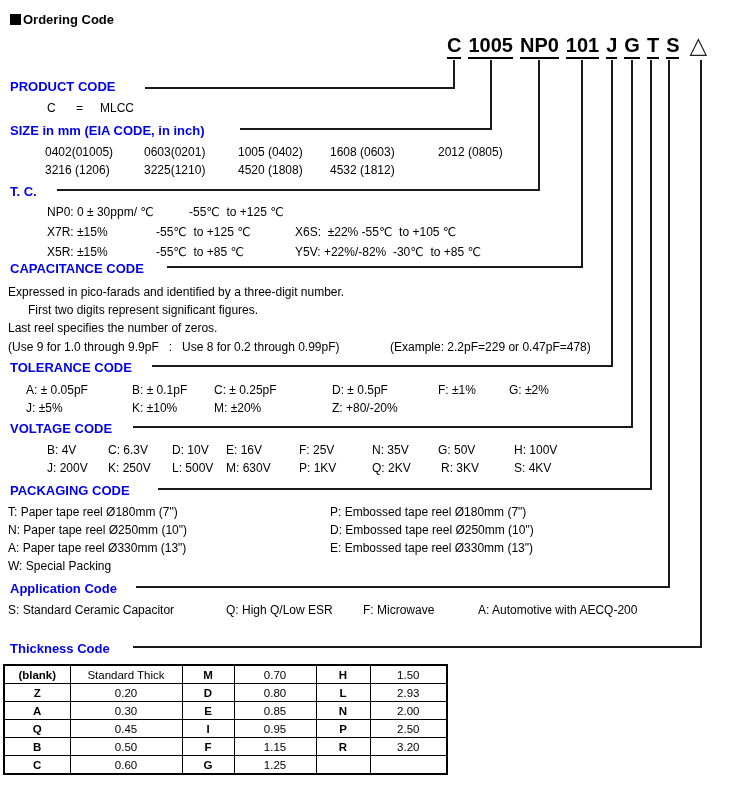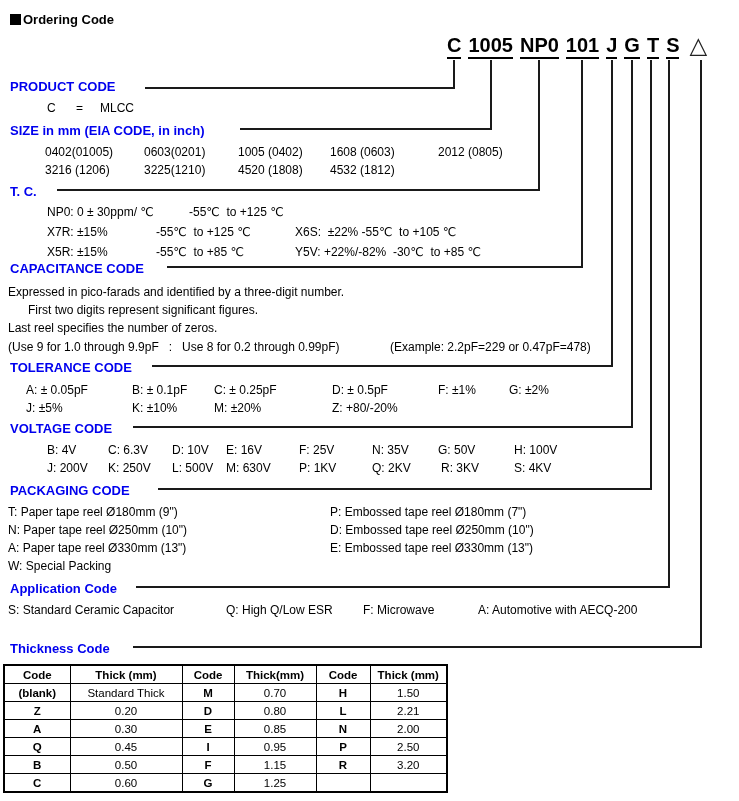--- a/index.html
+++ b/index.html
@@ -147,21 +147,21 @@
     <span style="left:172px;">L: 500V</span>
     <span style="left:226px;">M: 630V</span>
     <span style="left:299px;">P: 1KV</span>
     <span style="left:372px;">Q: 2KV</span>
     <span style="left:441px;">R: 3KV</span>
     <span style="left:514px;">S: 4KV</span>
   </div>
 
   <div class="hd" style="top:483px;">PACKAGING CODE</div>
   <div class="row" style="top:505px;">
-    <span style="left:8px;">T: Paper tape reel Ø180mm (9")</span>
+    <span style="left:8px;">T: Paper tape reel Ø180mm (7")</span>
     <span style="left:330px;">P: Embossed tape reel Ø180mm (7")</span>
   </div>
   <div class="row" style="top:523px;">
     <span style="left:8px;">N: Paper tape reel Ø250mm (10")</span>
     <span style="left:330px;">D: Embossed tape reel Ø250mm (10")</span>
   </div>
   <div class="row" style="top:541px;">
     <span style="left:8px;">A: Paper tape reel Ø330mm (13")</span>
     <span style="left:330px;">E: Embossed tape reel Ø330mm (13")</span>
   </div>
@@ -181,43 +181,35 @@
   <table class="tk">
     <colgroup>
       <col style="width:66px;">
         <col style="width:112px;">
         <col style="width:52px;">
       <col style="width:82px;">
         <col style="width:54px;">
         <col style="width:77px;">
     </colgroup>
     <tbody>
-        <tr>
-      <th>Code</th>
-      <th>Thick (mm)</th>
-      <th>Code</th>
-      <th>Thick(mm)</th>
-      <th>Code</th>
-      <th>Thick (mm)</th>
-    </tr>
     <tr>
       <td class="code">(blank)</td>
       <td>Standard Thick</td>
       <td class="code">M</td>
       <td>0.70</td>
       <td class="code">H</td>
       <td>1.50</td>
     </tr>
     <tr>
       <td class="code">Z</td>
       <td>0.20</td>
       <td class="code">D</td>
       <td>0.80</td>
       <td class="code">L</td>
-      <td>2.21</td>
+      <td>2.93</td>
     </tr>
     <tr>
       <td class="code">A</td>
       <td>0.30</td>
       <td class="code">E</td>
       <td>0.85</td>
       <td class="code">N</td>
       <td>2.00</td>
     </tr>
     <tr>

